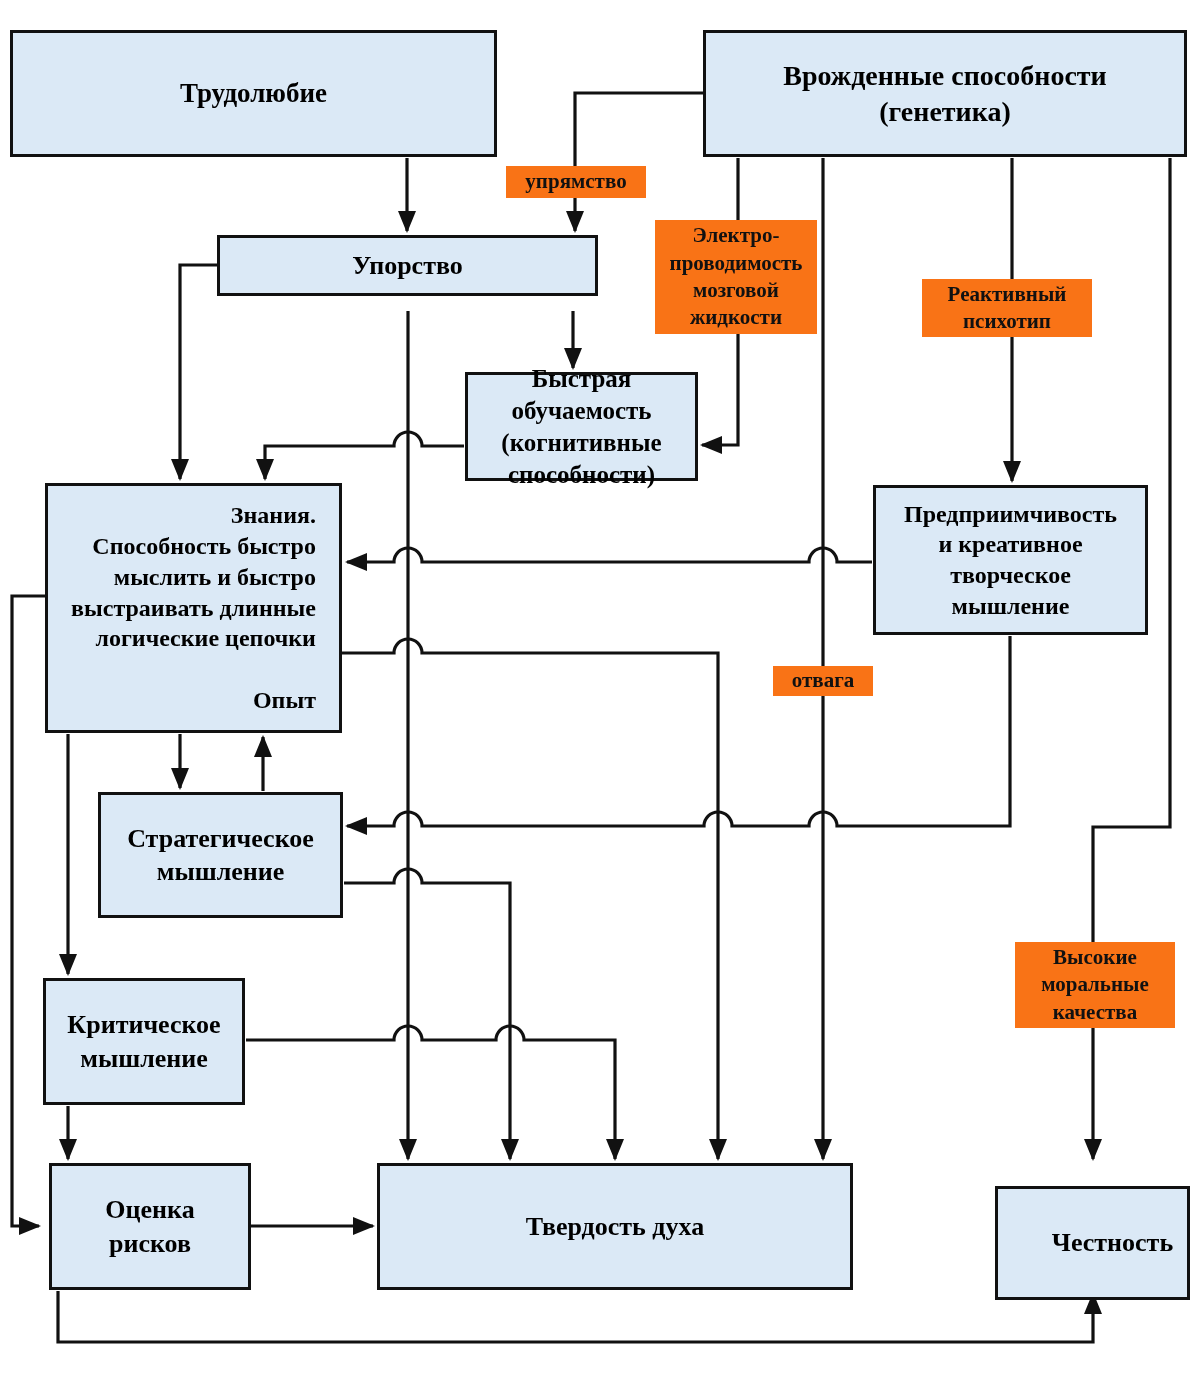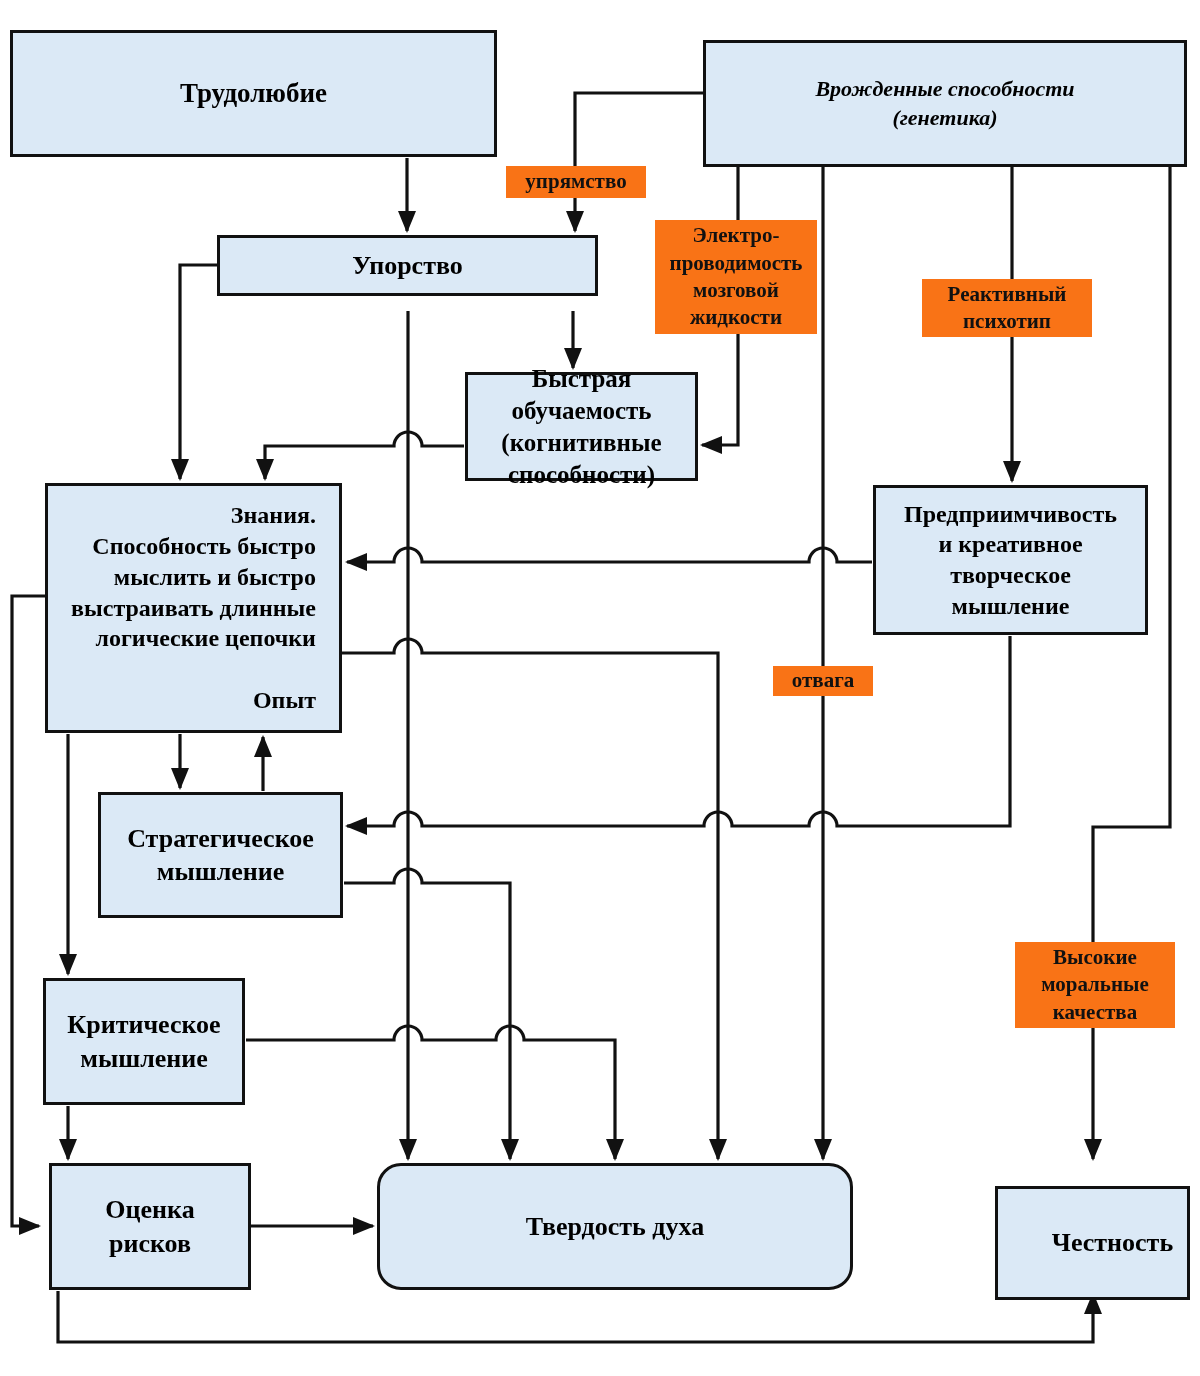--- a/index.html
+++ b/index.html
@@ -86,21 +86,21 @@
 
     <path d="M 246 1226 L 373 1226" marker-end="url(#arr)"></path>
 
     <path d="M 58 1291 L 58 1342 L 1093 1342 L 1093 1294" marker-end="url(#arr)"></path>
 
     <path d="M 1170 158 L 1170 827 L 1093 827 L 1093 1159" marker-end="url(#arr)"></path>
   </svg>
 
   <div class="node" style="left:10px;top:30px;width:487px;height:127px;font-size:27px;">Трудолюбие</div>
 
-  <div class="node" style="left:703px;top:40px;width:484px;height:127px;font-size:22px;font-style:italic;">Врожденные способности
+  <div class="node" style="left:703px;top:30px;width:484px;height:127px;font-size:28px;">Врожденные способности
 (генетика)</div>
 
   <div class="node" style="left:217px;top:235px;width:381px;height:61px;">Упорство</div>
 
   <div class="node" style="left:465px;top:372px;width:233px;height:109px;font-size:25px;">Быстрая
 обучаемость
 (когнитивные
 способности)</div>
 
   <div class="node" style="left:45px;top:483px;width:297px;height:250px;font-size:24px;text-align:right;">Знания.
@@ -118,21 +118,21 @@
 
   <div class="node" style="left:98px;top:792px;width:245px;height:126px;">Стратегическое
 мышление</div>
 
   <div class="node" style="left:43px;top:978px;width:202px;height:127px;">Критическое
 мышление</div>
 
   <div class="node" style="left:49px;top:1163px;width:202px;height:127px;">Оценка
 рисков</div>
 
-  <div class="node" style="left:377px;top:1163px;width:476px;height:127px;border-radius:24px;">Твердость духа</div>
+  <div class="node" style="left:377px;top:1163px;width:476px;height:127px;">Твердость духа</div>
 
   <div class="node" style="left:995px;top:1186px;width:195px;height:114px;padding-left:40px;">Честность</div>
 
   <div class="elabel" style="left:506px;top:166px;width:140px;height:32px;">упрямство</div>
 
   <div class="elabel" style="left:655px;top:220px;width:162px;height:114px;">Электро-
 проводимость
 мозговой
 жидкости</div>
 

